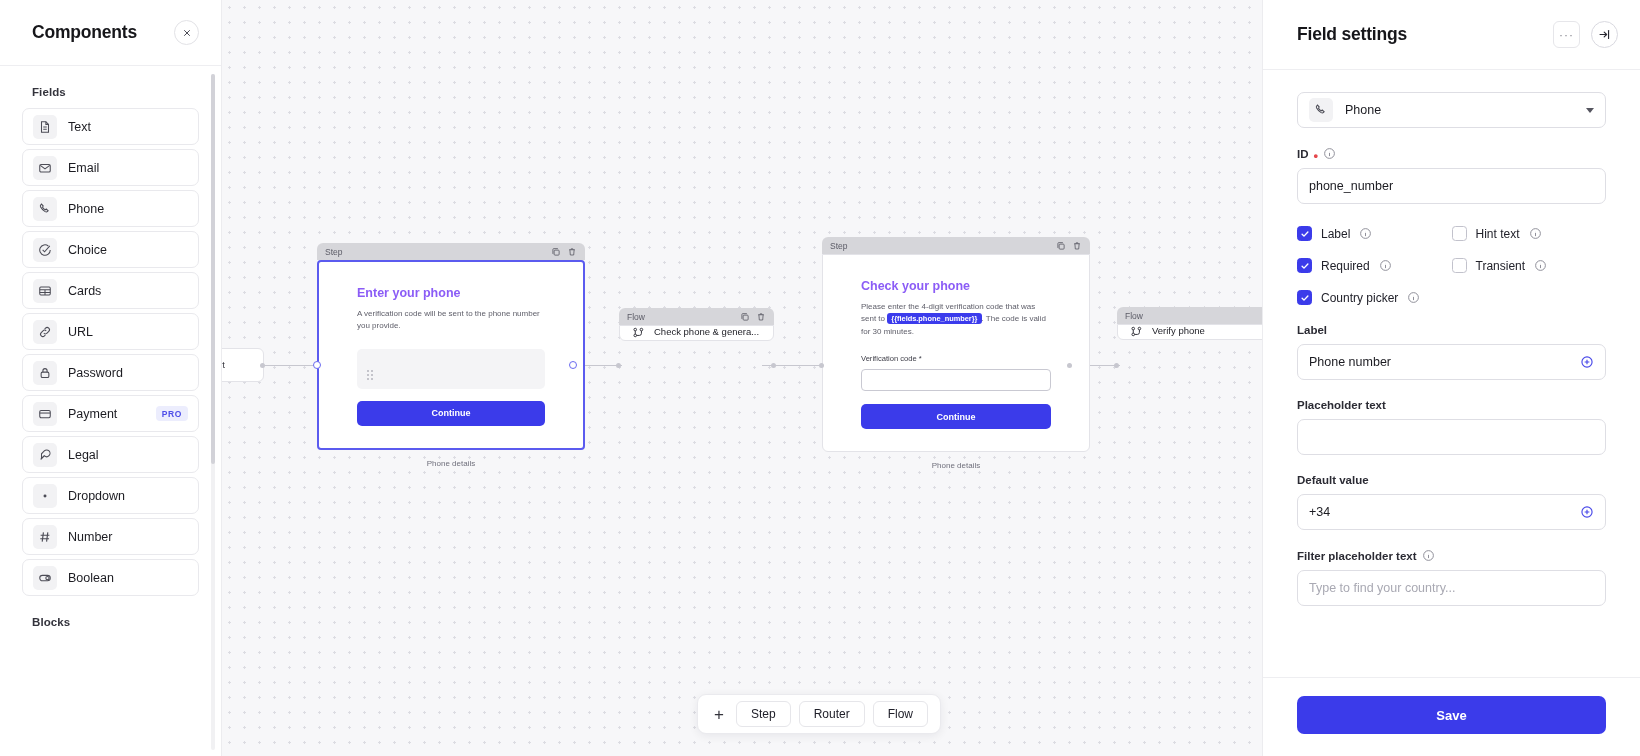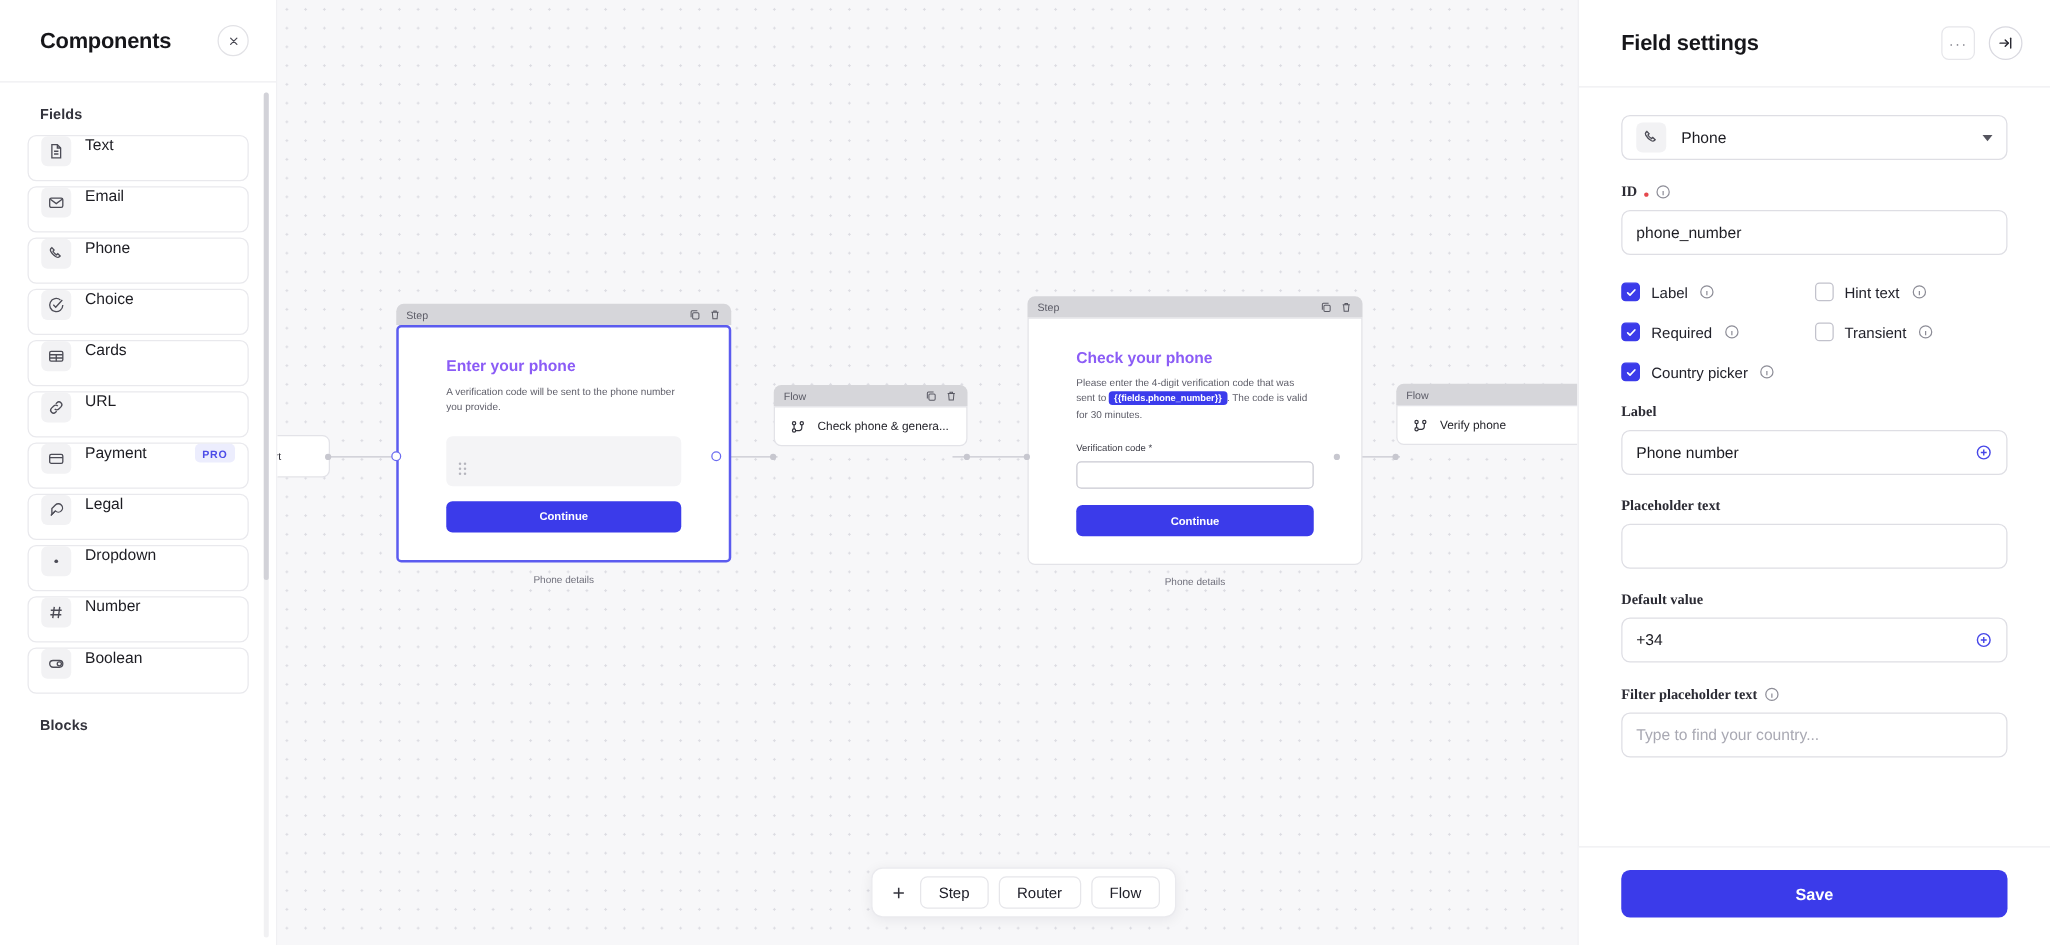--- a/index.html
+++ b/index.html
@@ -41,21 +41,21 @@
   .scroll-thumb {
     position: absolute; top: 8px; right: 6px; width: 4px; height: 390px;
     background: #d2d2d8; border-radius: 3px;
   }
   .group-label {
     font-size: 11.5px; font-weight: 700; color: #33333c;
     margin: 20px 0 10px 10px; letter-spacing: 0.1px;
   }
   .comp-item {
     height: 37px; border: 1px solid #e9e9ed; border-radius: 7px;
-    background: #fff; display: flex; align-items: flex-start;
+    background: #fff; display: flex; align-items: center;
     padding: 0 10px; margin-bottom: 4px; cursor: pointer; gap: 11px;
   }
   .comp-ico {
     width: 24px; height: 24px; border-radius: 5px; background: #f2f2f4;
     display: flex; align-items: center; justify-content: center; flex: 0 0 24px;
     color: #4c4c56;
   }
   .comp-ico svg { width: 14px; height: 14px; display: block; }
   .comp-label { font-size: 12.5px; color: #1c1c22; font-weight: 500; flex: 1; }
   .pro-badge {
@@ -118,21 +118,21 @@
     display: flex; align-items: center; justify-content: center;
     font-size: 9px; font-weight: 600; cursor: pointer;
   }
   .node-caption {
     text-align: center; font-size: 8px; color: #70707c; margin-top: 9px;
   }
 
   
   .flow-body {
     background: #fff; border: 1px solid #e3e3e8; border-radius: 0 0 6px 6px;
-    height: 32px; display: flex; align-items: center; padding: 0 12px; gap: 9px;
+    height: 16px; display: flex; align-items: flex-start; padding: 0 12px; gap: 9px;
   }
   .flow-ico { color: #32323b; display: flex; }
   .flow-ico svg { width: 13px; height: 13px; display: block; }
   .flow-text { font-size: 9.5px; color: #1d1d24; white-space: nowrap; }
 
   
   .start-node {
     position: absolute; background: #fff; border: 1px solid #e3e3e8;
     border-radius: 6px; height: 34px; display: flex; align-items: center;
     padding: 0 12px; font-size: 8.5px; color: #2a2a33;
@@ -191,21 +191,21 @@
   .type-ico {
     width: 24px; height: 24px; background: #f2f2f4; border-radius: 5px;
     display: flex; align-items: center; justify-content: center; color: #4c4c56;
   }
   .type-ico svg { width: 14px; height: 14px; display: block; }
   .type-label { flex: 1; font-size: 12.5px; color: #1c1c22; }
   .tri-down { width: 0; height: 0; border-left: 4.5px solid transparent; border-right: 4.5px solid transparent; border-top: 5px solid #55555f; }
 
   .fld-label {
     font-size: 11.5px; font-weight: 600; color: #2b2b34;
-    display: flex; align-items: center; gap: 5px; margin: 19px 0 8px 0; font-family: Liberation Serif, serif;
+    display: flex; align-items: center; gap: 5px; margin: 19px 0 8px 0;
   }
   .req-dot { color: #e5484d; font-size: 13px; line-height: 0; position: relative; top: 2px; }
   .info-ico { color: #8d8d97; display: inline-flex; }
   .info-ico svg { width: 13px; height: 13px; display: block; }
   .txt-input {
     height: 36px; border: 1px solid #dedee4; border-radius: 7px;
     display: flex; align-items: center; padding: 0 11px; font-size: 12.5px;
     color: #1c1c22; background: #fff; gap: 8px;
   }
   .txt-input .val { flex: 1; }
@@ -310,20 +310,29 @@
       <div class="comp-item">
         <span class="comp-ico">
           <svg viewBox="0 0 16 16" fill="none" stroke="currentColor" stroke-width="1.2">
               <path d="M6.6 9.4a2.6 2.6 0 0 0 3.7 0l2-2a2.6 2.6 0 0 0-3.7-3.7l-1 1"></path>
               <path d="M9.4 6.6a2.6 2.6 0 0 0-3.7 0l-2 2a2.6 2.6 0 0 0 3.7 3.7l1-1"></path>
             </svg>
         </span>
         <span class="comp-label">URL</span>
       </div>
 
+      <div class="comp-item">
+        <span class="comp-ico">
+          <svg viewBox="0 0 16 16" fill="none" stroke="currentColor" stroke-width="1.2">
+              <rect x="3.6" y="7" width="8.8" height="6.2" rx="1.5"></rect>
+              <path d="M5.6 7V5.4a2.4 2.4 0 0 1 4.8 0V7"></path>
+            </svg>
+        </span>
+        <span class="comp-label">Password</span>
+      </div>
 
       <div class="comp-item">
         <span class="comp-ico">
           <svg viewBox="0 0 16 16" fill="none" stroke="currentColor" stroke-width="1.2">
               <rect x="2" y="4" width="12" height="8.2" rx="1.5"></rect>
               <path d="M2 6.9h12"></path>
             </svg>
         </span>
         <span class="comp-label">Payment</span>
         <span class="pro-badge">PRO</span>

